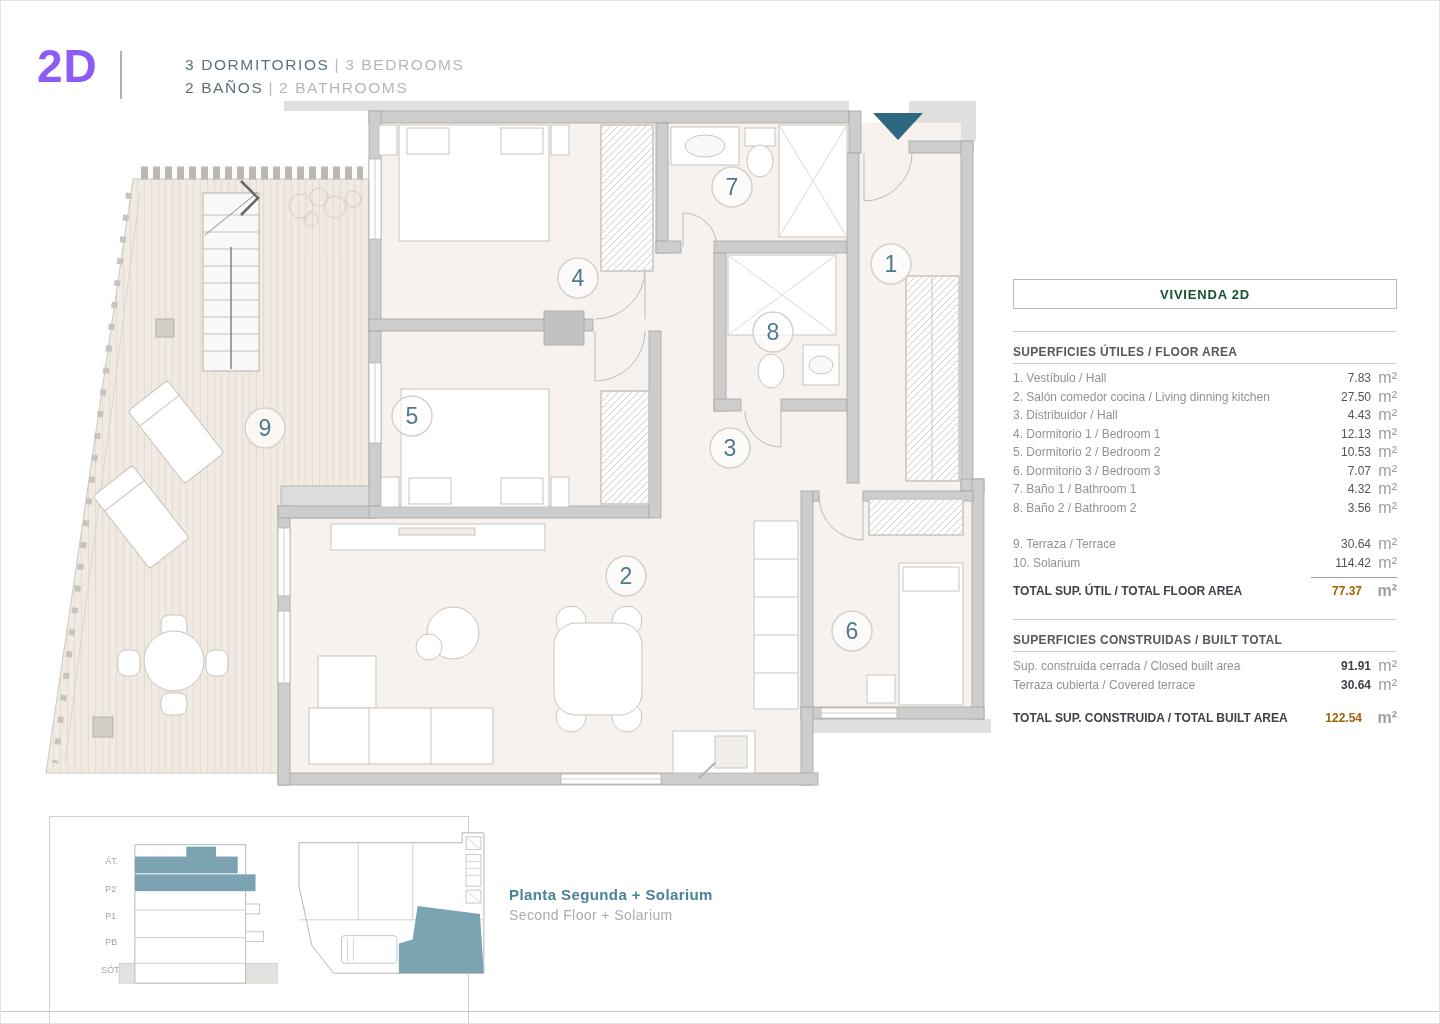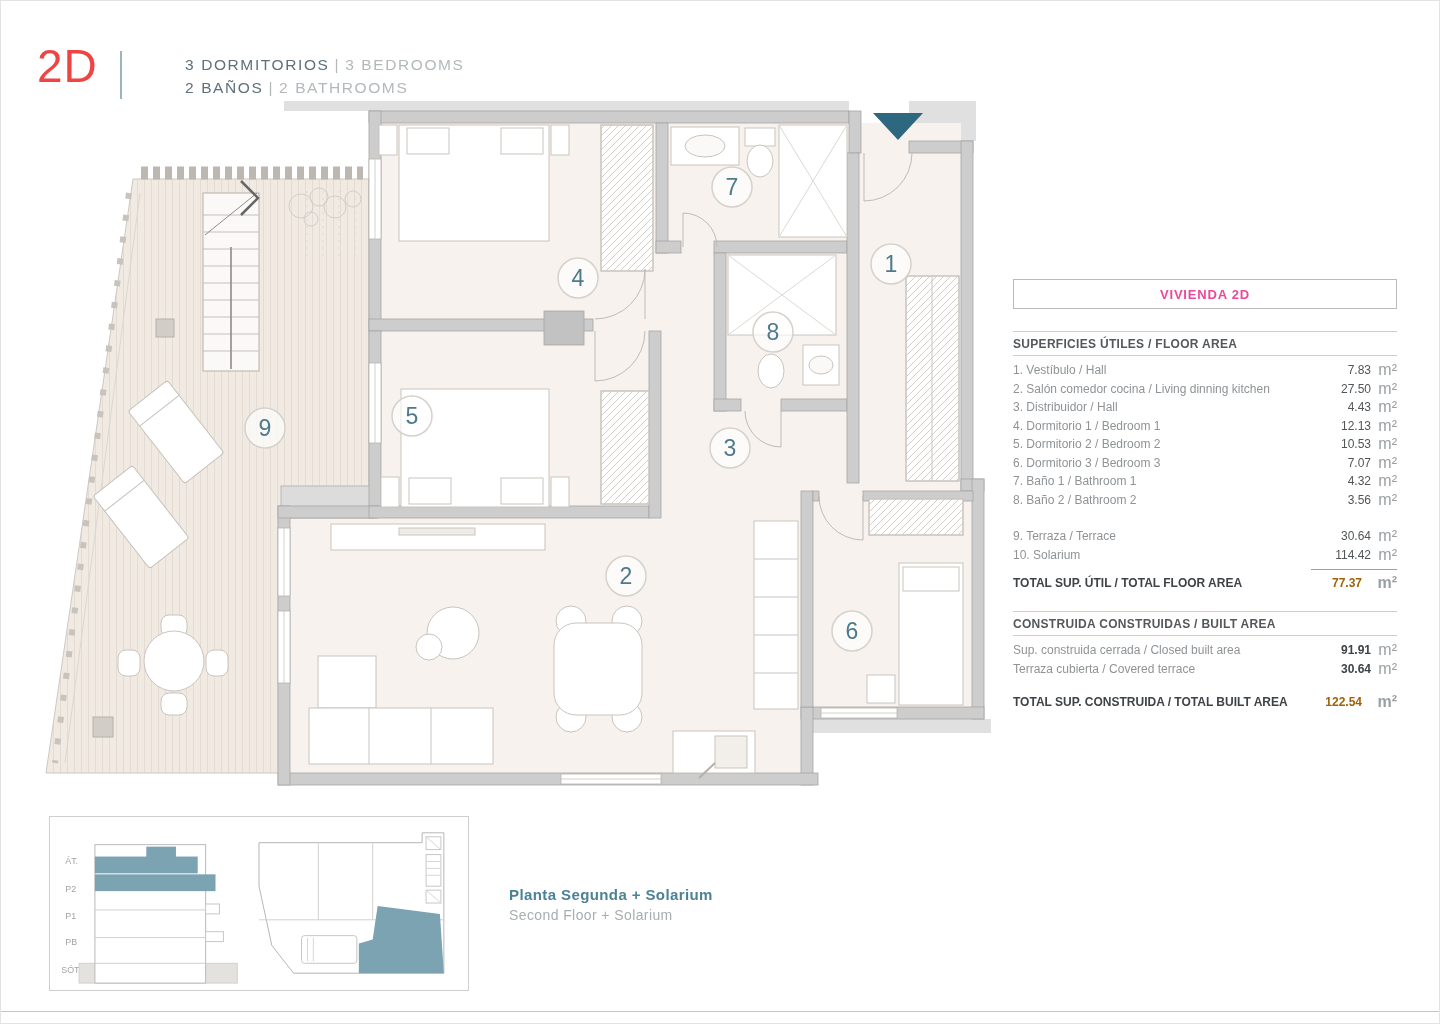--- a/index.html
+++ b/index.html
@@ -1,51 +1,51 @@
 <!DOCTYPE html>
 <html><head>
 <meta charset="utf-8">
 <style>
   html,body{margin:0;padding:0;background:#ffffff;}
   body{width:1440px;height:1024px;font-family:"Liberation Sans",sans-serif;-webkit-font-smoothing:antialiased;}
   .page{position:relative;width:1440px;height:1024px;box-sizing:border-box;border:1px solid #e3e3e3;overflow:hidden;background:#fff;}
 
   
-  .hdr-code{position:absolute;left:36px;top:38px;font-size:46px;font-weight:normal;color:#ef4444;letter-spacing:1px;}
+  .hdr-code{position:absolute;left:36px;top:38px;font-size:46px;font-weight:bold;color:#8b5cf6;letter-spacing:1px;}
   .hdr-div{position:absolute;left:119px;top:50px;width:2px;height:48px;background:#9db4bf;}
   .hdr-line{position:absolute;left:140px;font-size:15.5px;letter-spacing:1.6px;white-space:nowrap;margin-left:44px;}
   .hdr-line.l1{top:55px;}
   .hdr-line.l2{top:78px;}
   .es{color:#5f707a;}
   .en{color:#b3b8bb;}
   .sep{color:#b3b8bb;padding:0 5px;}
 
   
   .panel{position:absolute;left:1012px;top:278px;width:384px;font-size:12px;color:#8f9396;}
   .panel-title{box-sizing:border-box;border:1px solid #b9bcbf;text-align:center;padding:7px 0 6px;
-    font-weight:bold;color:#ec4899;font-size:13px;letter-spacing:.8px;margin-bottom:22px;}
-  .sec-h{border-top:1px solid #cfcfcf;border-bottom:1px solid #cfcfcf;padding:5px 0 4px;color:#54585c;
+    font-weight:bold;color:#14532d;font-size:13px;letter-spacing:.8px;margin-bottom:22px;}
+  .sec-h{border-top:1px solid #cfcfcf;border-bottom:1px solid #cfcfcf;padding:13px 0 4px;color:#54585c;
     font-weight:bold;font-size:12px;letter-spacing:.3px;margin-bottom:5px;}
   .trow{display:flex;align-items:center;height:18.5px;}
   .tlabel{flex:1;white-space:nowrap;}
   .tval{width:56px;text-align:right;color:#515558;}
   .tval.strong{font-weight:bold;color:#3f4347;}
   .tunit{width:26px;text-align:right;color:#9ba0a3;font-size:16px;}
   .gap18{height:18px;} .gap14{height:14px;}
   .total-rule{margin-left:auto;width:86px;border-top:1px solid #9aa0a3;margin-top:5px;margin-bottom:3px;}
   .total-row{display:flex;align-items:center;height:20px;font-weight:bold;color:#3f4347;gap:9px;}
   .total-row .tlabel{white-space:nowrap;}
   .total-row .tval{font-weight:bold;color:#a16207;}
 
   
   .plan-svg{position:absolute;left:30px;top:100px;width:960px;height:700px;}
 
   
-  .inset{position:absolute;left:48px;top:815px;width:420px;height:175px;box-sizing:border-box;
-    border:1px solid #cfcfcf;background:#fff;}
+  .inset{position:absolute;left:48px;top:815px;width:420px;height:209px;box-sizing:border-box;
+    border:1px solid #cfcfcf;background:#fff;padding-left:40px;}
   .caption{position:absolute;left:508px;top:884px;line-height:20px;white-space:nowrap;}
   .caption .c-es{font-size:15px;font-weight:bold;color:#4c8196;letter-spacing:.4px;}
   .caption .c-en{font-size:14px;color:#a9adb0;letter-spacing:.4px;}
 
   
   .disclaimer{position:absolute;left:30px;top:994px;font-size:11.5px;color:#4a4a4a;letter-spacing:.2px;}
   .footer-rule{position:absolute;left:0;top:1010px;width:1440px;height:1px;background:#c6c6c6;}
 </style>
 </head>
 <body>
@@ -381,21 +381,21 @@
       </div>
 
     <div class="total-rule"></div>
     <div class="total-row">
         <span class="tlabel">TOTAL SUP. ÚTIL / TOTAL FLOOR AREA</span>
         <span class="tval">77.37</span>
         <span class="tunit">m²</span>
       </div>
 
     <div class="gap18"></div>
-    <div class="sec-h">CONSTRUIDA CONSTRUIDAS / BUILT AREA</div>
+    <div class="sec-h">SUPERFICIES CONSTRUIDAS / BUILT TOTAL</div>
     <div class="trow">
         <span class="tlabel">Sup. construida cerrada / Closed built area</span>
         <span class="tval strong">91.91</span>
         <span class="tunit">m²</span>
       </div>
     <div class="trow">
         <span class="tlabel">Terraza cubierta / Covered terrace</span>
         <span class="tval strong">30.64</span>
         <span class="tunit">m²</span>
       </div>

